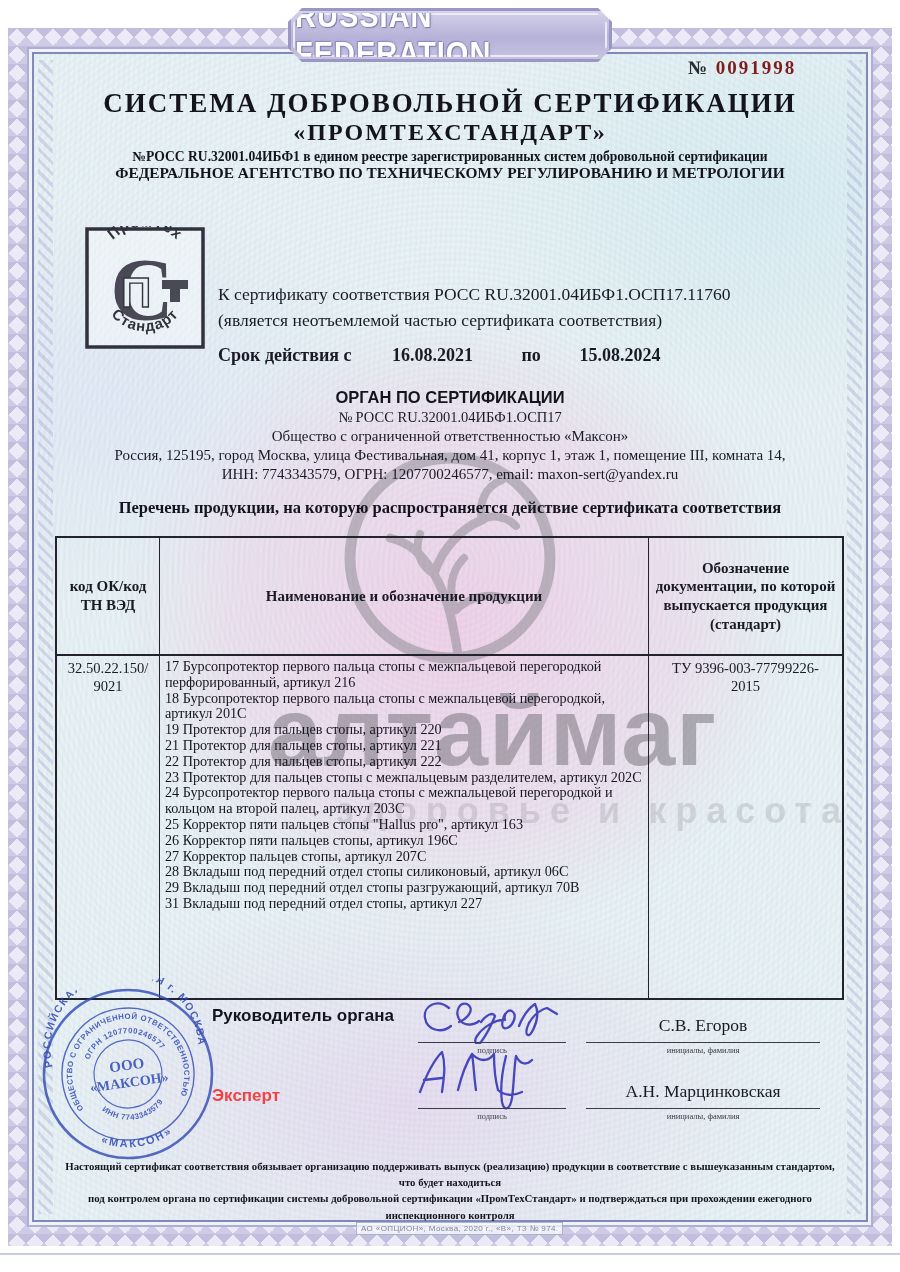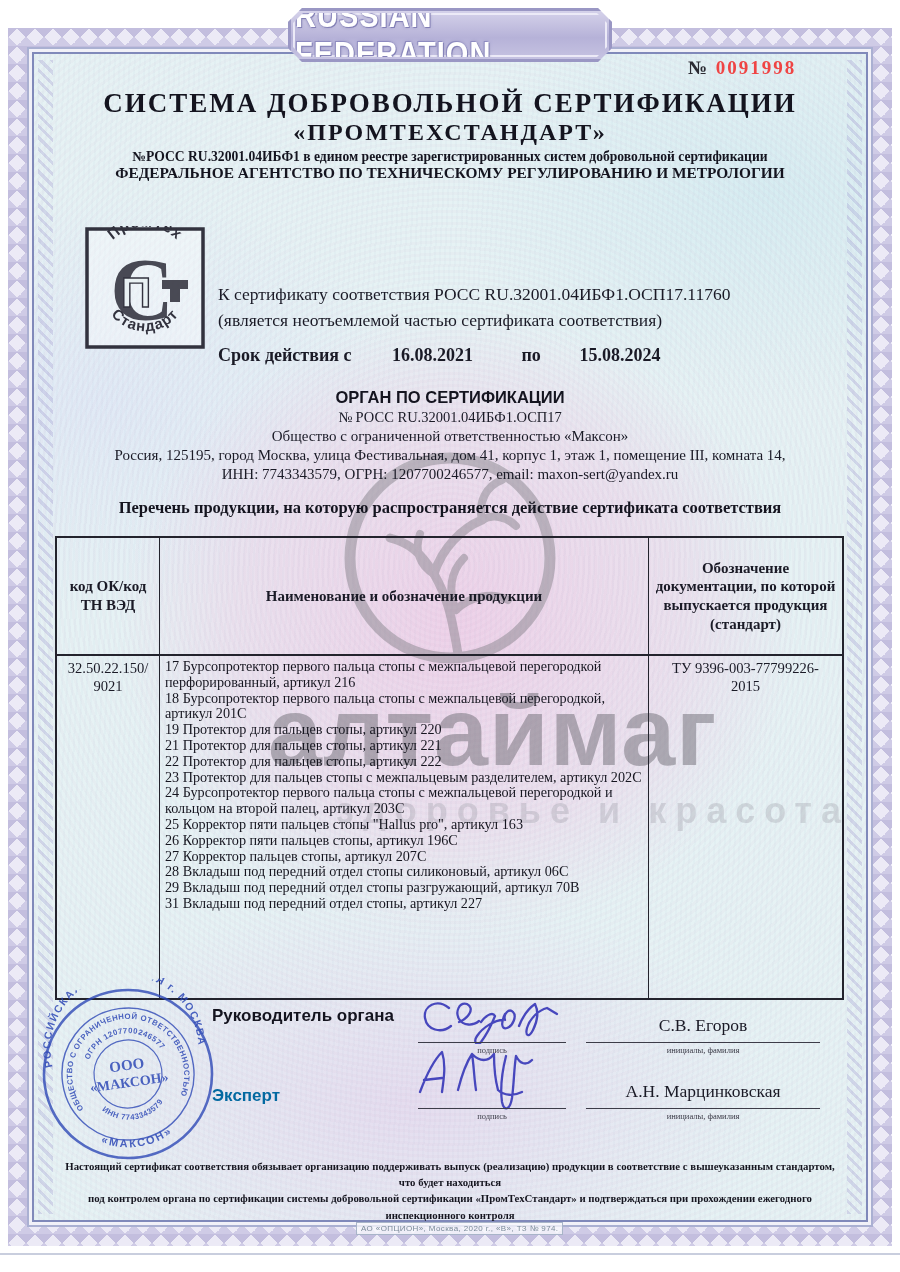--- a/index.html
+++ b/index.html
@@ -42,21 +42,21 @@
     clip-path:polygon(14px 0,310px 0,324px 14px,324px 40px,310px 54px,14px 54px,0 40px,0 14px);
     box-shadow:inset 0 0 0 3px #9a97c4;}
   .badge-in{position:absolute;inset:5px;border:2px solid #eceaf7;
     clip-path:polygon(10px 0,calc(100% - 10px) 0,100% 10px,100% calc(100% - 10px),calc(100% - 10px) 100%,10px 100%,0 calc(100% - 10px),0 10px);
     display:flex;align-items:center;justify-content:center;}
   .badge-txt{font-family:"Liberation Sans",sans-serif;font-weight:bold;font-size:29px;
     letter-spacing:1px;color:#ffffff;transform:scaleY(1.15);
     text-shadow:-1px -1px 0 #8e8bc0,1px 1px 0 #827fb5,0 0 3px #7b79ad;}
 
   .cert-no{top:57px;left:688px;width:160px;font-size:19px;letter-spacing:2px;font-weight:bold;}
-  .cert-no .pre{color:#2b2b33;} .cert-no .val{color:#ef4444;}
+  .cert-no .pre{color:#2b2b33;} .cert-no .val{color:#7f1d1d;}
 
   .t1{top:88px;left:0;width:100%;font-size:27px;letter-spacing:2px;color:#14141f;}
   .t2{top:119px;left:0;width:100%;font-size:24px;letter-spacing:2px;color:#14141f;}
   .t3{top:149px;left:0;width:100%;font-size:13.6px;color:#14141f;}
   .t4{top:164px;left:0;width:100%;font-size:15.4px;color:#14141f;}
 
   .annex-title{top:225px;left:240px;width:620px;font-size:22px;color:#14141f;}
   .cert-ref{top:284px;left:218px;width:620px;font-size:17.5px;}
   .cert-note{top:310px;left:218px;width:620px;font-size:17.5px;}
   .validity{top:345px;left:218px;width:640px;font-size:18px;font-weight:bold;}
@@ -85,21 +85,21 @@
   
   .wm{pointer-events:none;}
   .wm-circle{left:338px;top:446px;opacity:.42;}
   .wm-brand{left:268px;top:676px;font-size:97px;font-weight:bold;color:rgba(105,103,110,.48);
             font-family:"Liberation Sans",sans-serif;letter-spacing:1px;}
   .wm-tag{left:336px;top:790px;font-size:36px;font-weight:bold;letter-spacing:9px;
           font-family:"Liberation Sans",sans-serif;color:rgba(148,148,158,.30);}
 
   
   .role1{top:1006px;left:212px;font-size:17px;color:#14141f;}
-  .role2{top:1086px;left:212px;font-size:17px;color:#0369a1;}
+  .role2{top:1086px;left:212px;font-size:17px;color:#ef4444;}
   .sigline{border-top:1.2px solid #3c3c48;height:0;}
   .sl1a{top:1042px;left:418px;width:148px;} .sl1b{top:1042px;left:586px;width:234px;}
   .sl2a{top:1108px;left:418px;width:148px;} .sl2b{top:1108px;left:586px;width:234px;}
   .cap{font-size:8.5px;color:#3a3a46;text-align:center;}
   .cap1a{top:1045px;left:418px;width:148px;} .cap1b{top:1045px;left:586px;width:234px;}
   .cap2a{top:1111px;left:418px;width:148px;} .cap2b{top:1111px;left:586px;width:234px;}
   .name1{top:1015px;left:586px;width:234px;font-size:17.5px;text-align:center;}
   .name2{top:1081px;left:586px;width:234px;font-size:17.5px;text-align:center;}
   .sig-svg{stroke:#3a3ab8;fill:none;stroke-width:2.3;stroke-linecap:round;stroke-linejoin:round;opacity:.92;}
 

